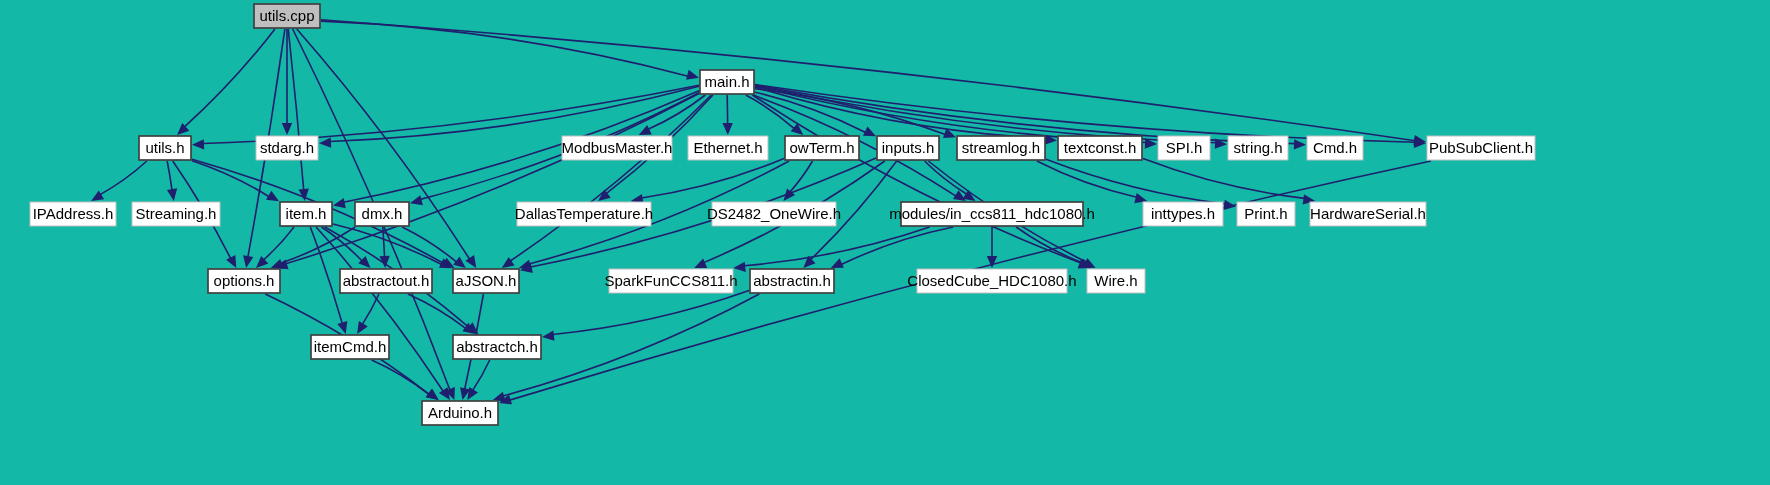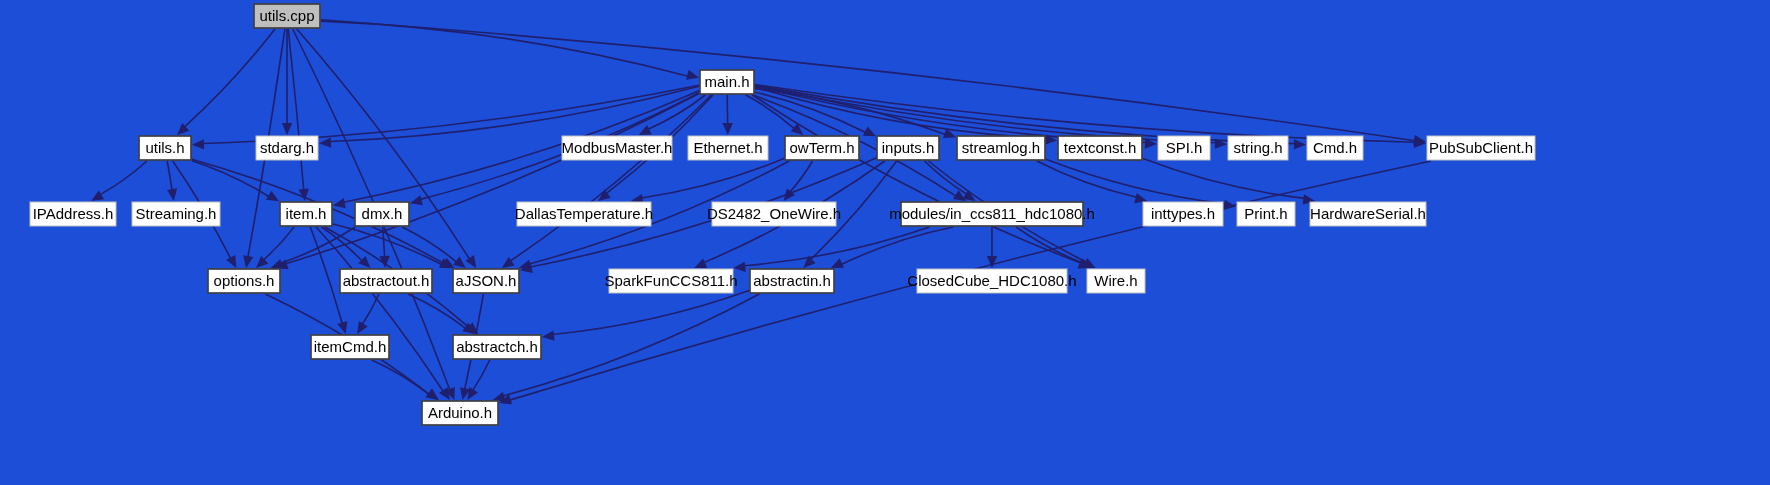--- a/index.html
+++ b/index.html
@@ -4,21 +4,21 @@
 <style>
   html, body {
     margin: 0;
     padding: 0;
     background: #ffffff;
   }
   #graph-root {
     position: relative;
     width: 1770px;
     height: 485px;
-    background: #1d4ed8;
+    background: #14b8a6;
     font-family: "Liberation Sans", sans-serif;
     overflow: hidden;
   }
   svg#graph-svg {
     position: absolute;
     left: 0;
     top: 0;
     width: 1770px;
     height: 485px;
   }

